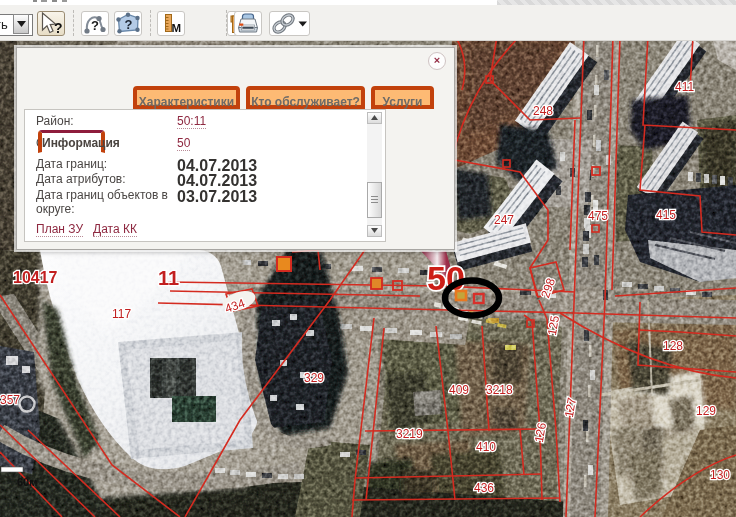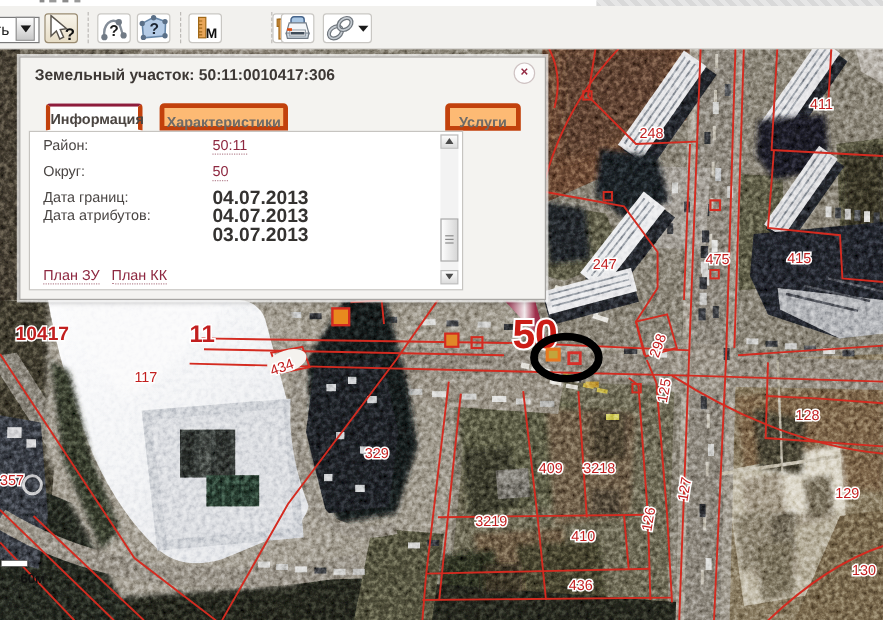--- a/index.html
+++ b/index.html
@@ -590,50 +590,51 @@
         <ellipse cx="17.5" cy="8" rx="6" ry="4.4" transform="rotate(-38 17.5 8)" stroke="#6e757c" stroke-width="3.4"></ellipse>
         <ellipse cx="17.5" cy="8" rx="6" ry="4.4" transform="rotate(-38 17.5 8)" stroke="#c4cad0" stroke-width="1.4"></ellipse>
       </g>
       <path d="M28.5 9.5 L37 9.5 L32.7 14.5 Z" fill="#1a1a1a"></path>
     </svg>
   </div>
 </div>
 
 <div id="dialog">
 
-  <div id="dlgtitle">Земельный участок: 50:11:0010417:306</div>
 
   <div id="dlgclose">×</div>
 
-  <div class="tab active" style="left:21px;width:81px;">Информация</div>
+  <div class="tab active" style="left:21px;width:67px;margin-top:44px;">Информация</div>
 
   <div class="tab" style="left:116px;width:107px;">Характеристики</div>
 
+  <div class="tab" style="left:229px;width:119px;">Кто обслуживает?</div>
 
   <div class="tab" style="left:354px;width:63px;">Услуги</div>
 
   <div id="dlgcontent">
 
     <div class="lbl" style="left:11px;top:4px;">Район:</div>
     <div class="lnk" style="left:152px;top:4px;">50:11</div>
 
     <div class="lbl" style="left:11px;top:26px;">Округ:</div>
     <div class="lnk" style="left:152px;top:26px;">50</div>
 
     <div class="lbl" style="left:11px;top:47px;">Дата границ:</div>
     <div class="val" style="left:152px;top:47px;">04.07.2013</div>
 
     <div class="lbl" style="left:11px;top:62px;">Дата атрибутов:</div>
     <div class="val" style="left:152px;top:62px;">04.07.2013</div>
 
+    <div class="lbl" style="left:11px;top:78px;width:140px;line-height:14px;">Дата границ объектов в округе:</div>
     <div class="val" style="left:152px;top:78px;">03.07.2013</div>
 
     <div class="lnk" style="left:11px;top:112px;">План ЗУ</div>
 
-    <div class="lnk" style="left:68px;top:112px;">План КК</div>
+    <div class="lnk" style="left:68px;top:112px;">Дата КК</div>
 
     <div id="sb">
 
       <div class="sbarrow" style="top:0;">
             <svg width="7" height="5">
               <path d="M3.5 0 L7 5 L0 5 Z" fill="#4a4a4a"></path>
             </svg>
           </div>
 
       <div id="sbthumb">

